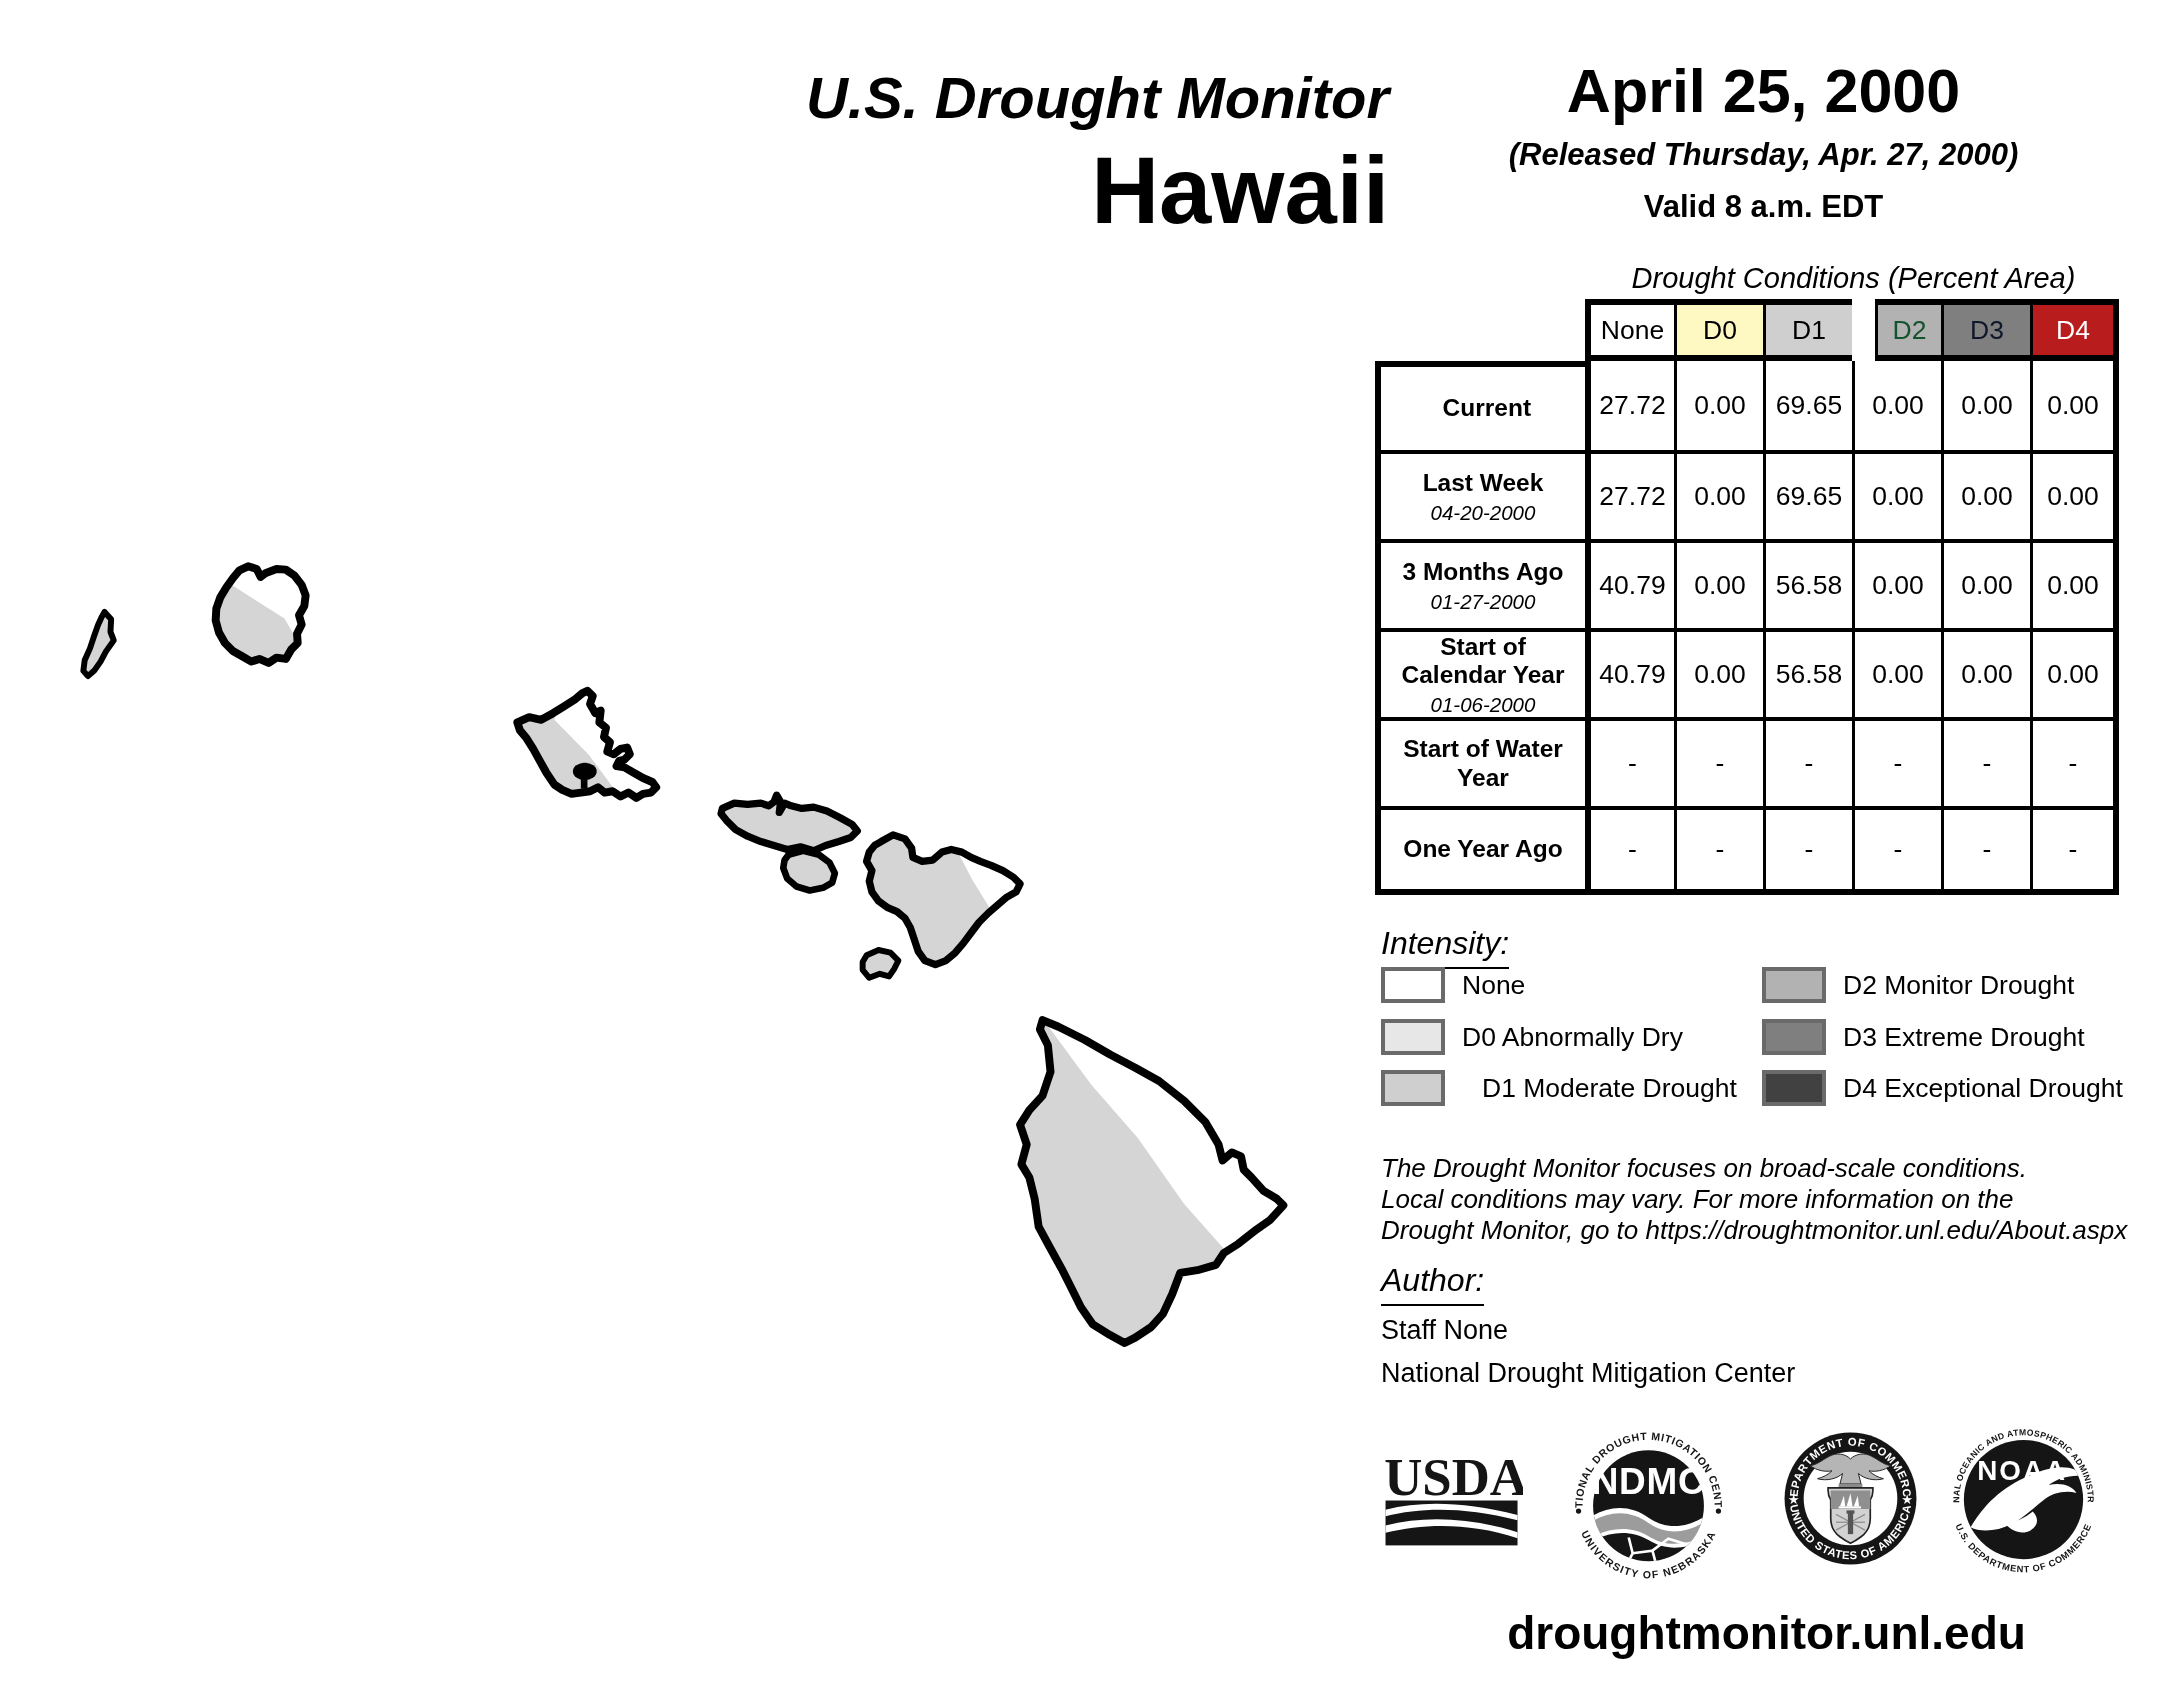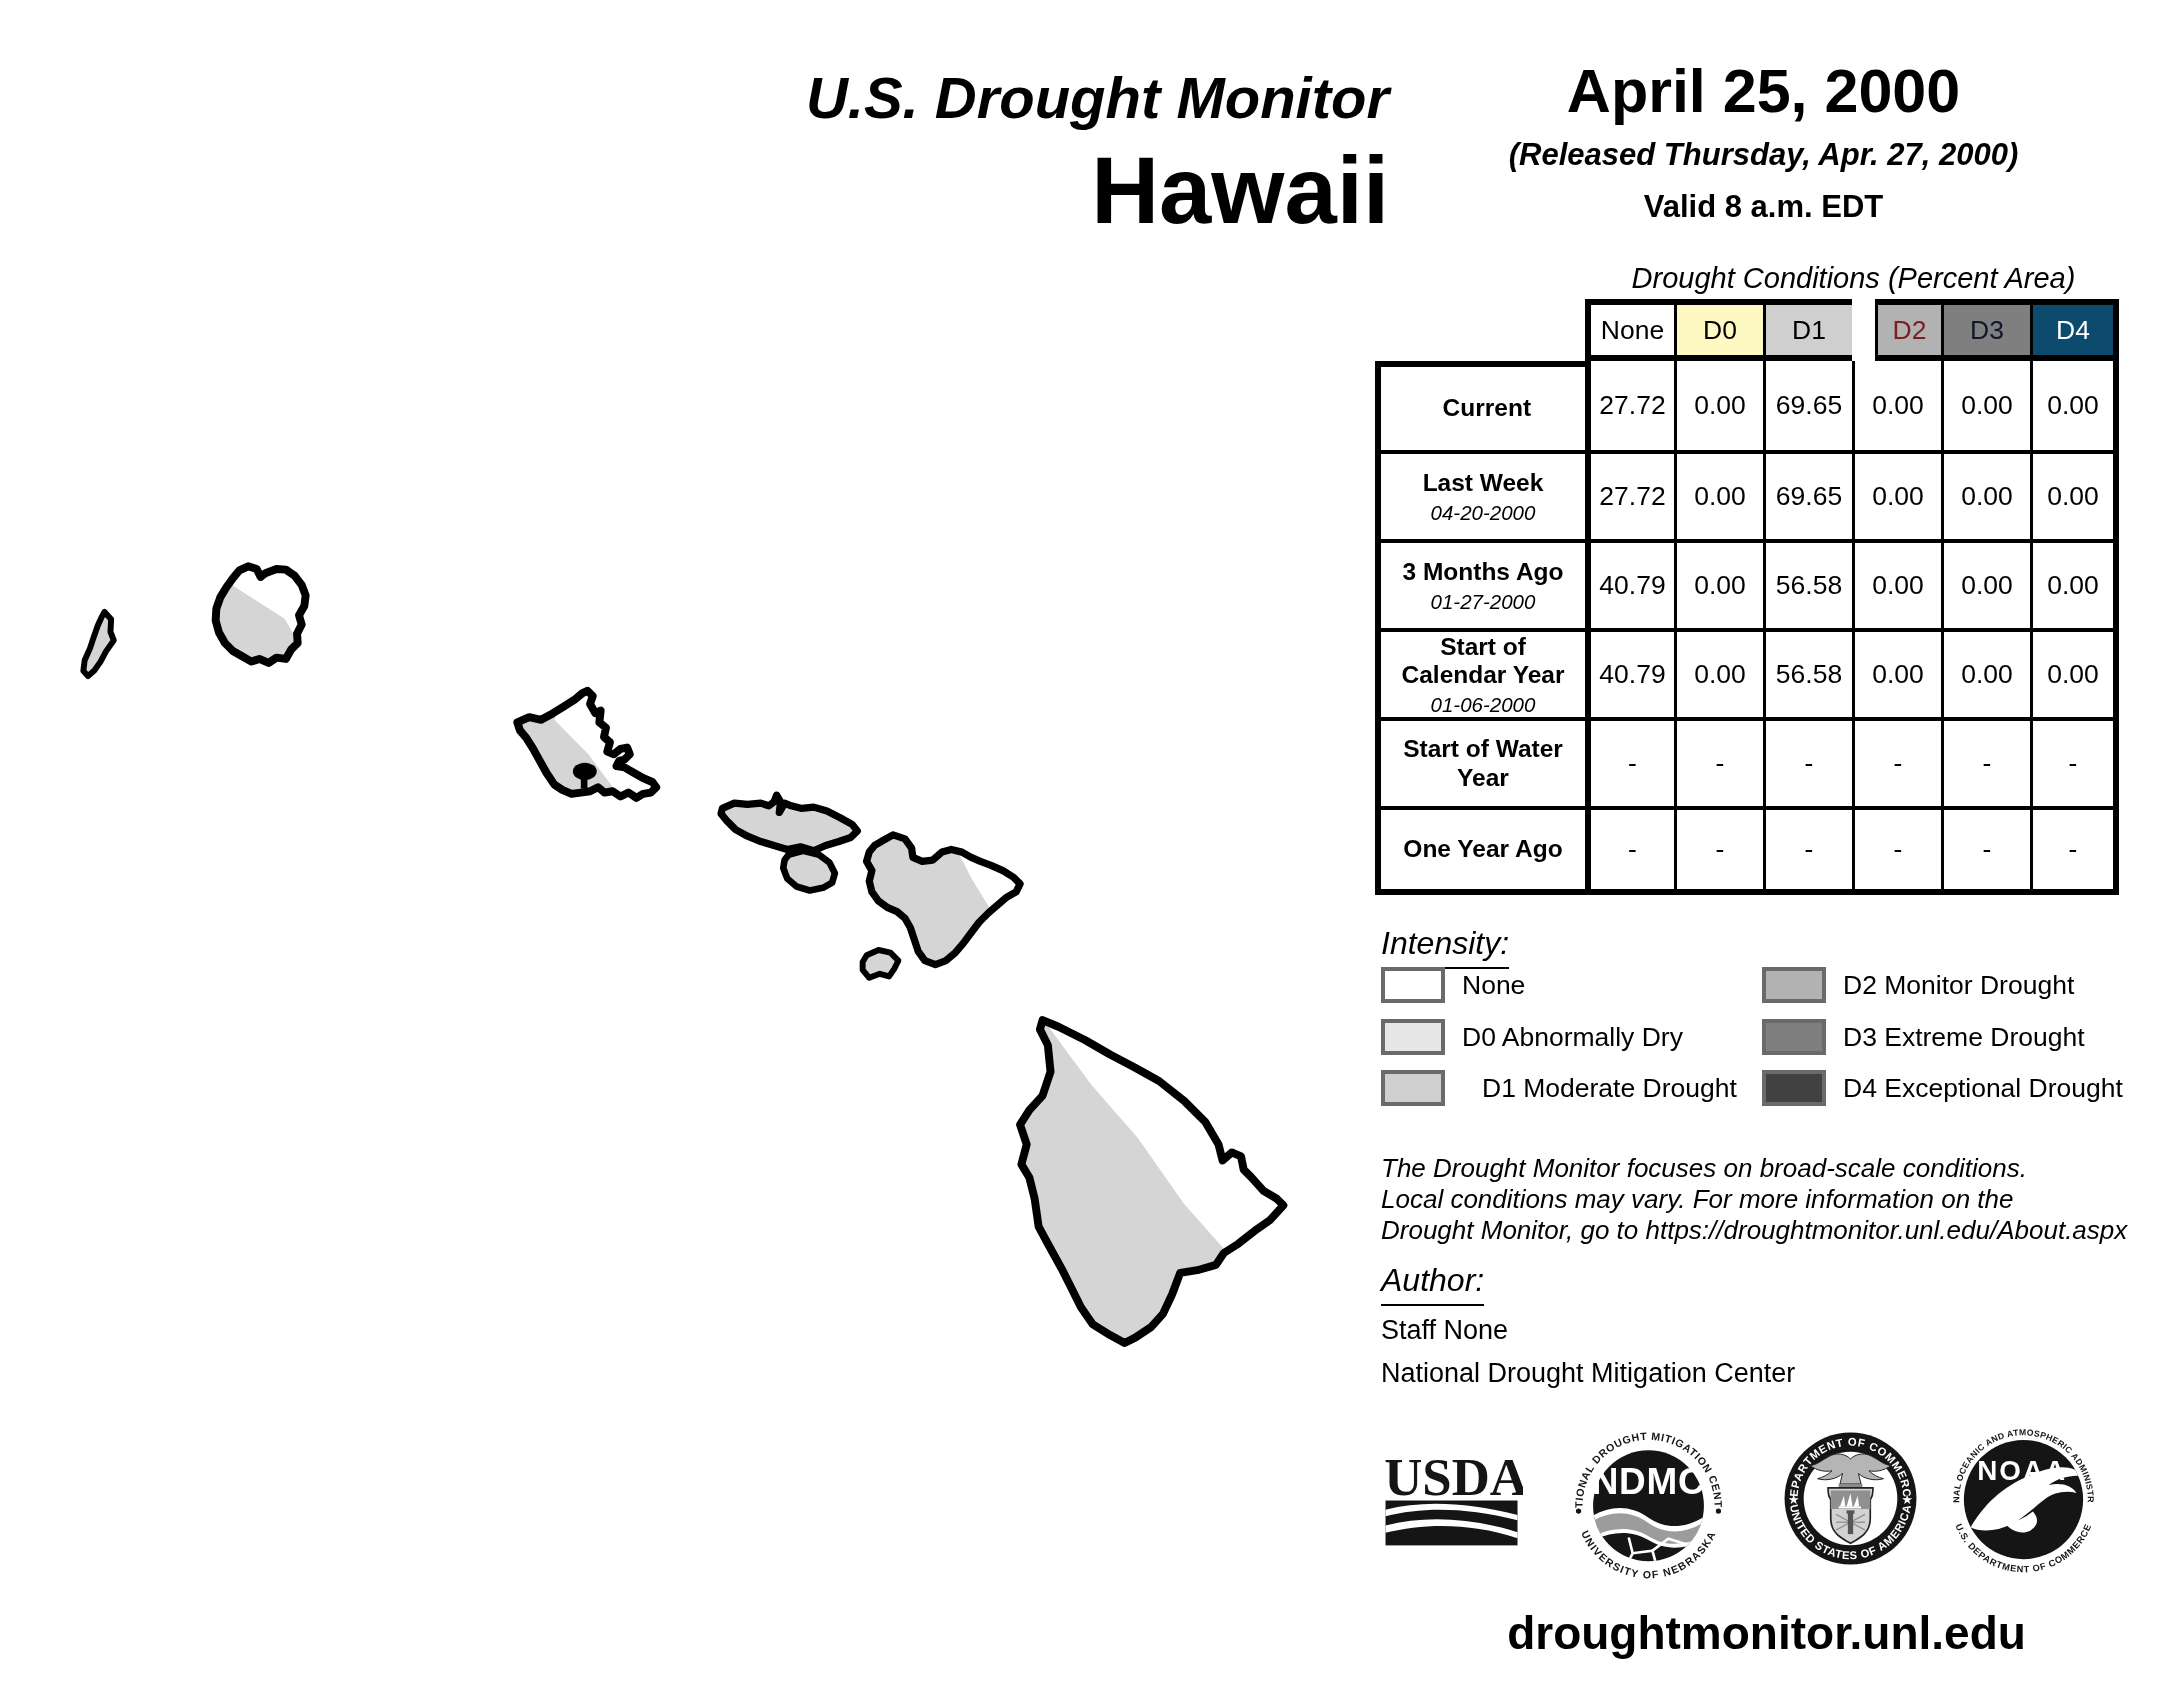--- a/index.html
+++ b/index.html
@@ -130,23 +130,23 @@
   <div id="valid-line">Valid 8 a.m. EDT</div>
 </div>
 
 <div class="abs" id="table-title">Drought Conditions (Percent Area)</div>
 
 <div class="abs" id="dm-table">
   <div class="corner"></div>
   <div class="hcell first" style="background: rgb(255, 255, 255); color: rgb(0, 0, 0);">None</div>
   <div class="hcell" style="background: #fef9c3; color: rgb(0, 0, 0);">D0</div>
   <div class="hcell" style="background: rgb(207, 207, 207); color: rgb(0, 0, 0);">D1</div>
-  <div class="hcell" style="background: rgb(178, 178, 178); color: #7f1d1d; margin-left: 23px;">D2</div>
+  <div class="hcell" style="background: rgb(178, 178, 178); color: #14532d; margin-left: 23px;">D2</div>
   <div class="hcell" style="background: rgb(127, 127, 127); color: #0f172a;">D3</div>
-  <div class="hcell last" style="background: #0c4a6e; color: rgb(255, 255, 255);">D4</div>
+  <div class="hcell last" style="background: #b91c1c; color: rgb(255, 255, 255);">D4</div>
 
   <div class="lcell ltop">
       <span>Current</span>
     </div>
   <div class="vcell dfirst">27.72</div>
   <div class="vcell">0.00</div>
   <div class="vcell">69.65</div>
   <div class="vcell">0.00</div>
   <div class="vcell">0.00</div>
   <div class="vcell last">0.00</div>

